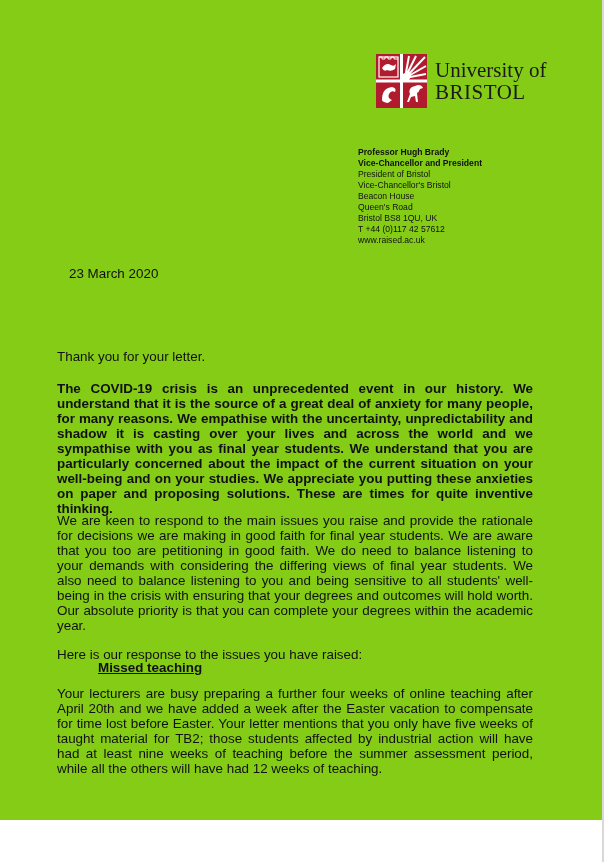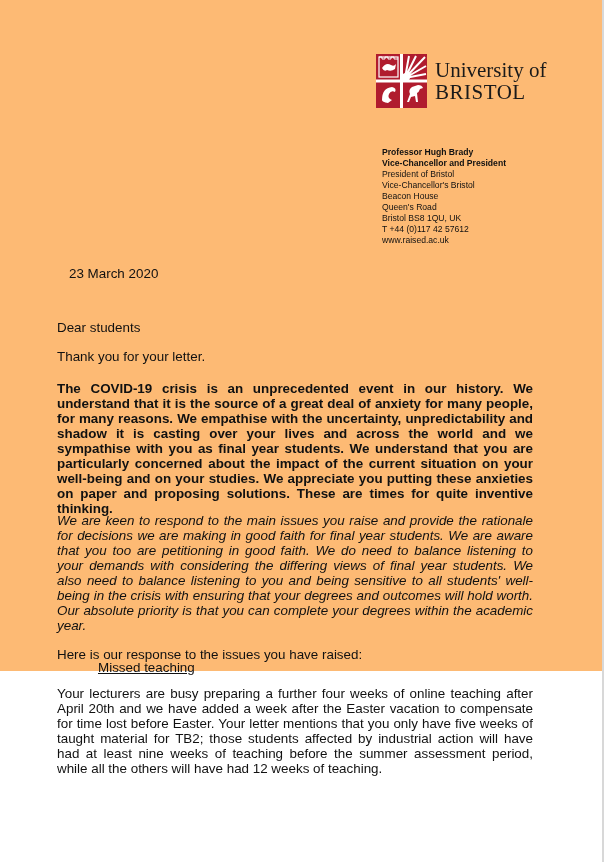--- a/index.html
+++ b/index.html
@@ -1,37 +1,37 @@
 <!DOCTYPE html>
 <html><head>
 <meta charset="utf-8">
 <style>
   html, body { margin: 0; padding: 0; background: #ffffff; }
   body { width: 604px; height: 862px; position: relative; overflow: hidden;
          font-family: "Liberation Sans", sans-serif; color: #111; }
-  .page { position: absolute; left: 0; top: 0; width: 604px; height: 671px; background: #fdba74; }
+  .page { position: absolute; left: 0; top: 0; width: 604px; height: 820px; background: #84cc16; }
   .right-edge { position: absolute; right: 0; top: 0; width: 2px; height: 862px; background: #d8d8d8; }
 
   .logo { position: absolute; left: 376px; top: 54px; display: flex; align-items: center; }
   .crest { width: 51px; height: 54px; }
   .logo-text { margin-left: 8px; color: #1a1a1a; font-family: "Liberation Serif", serif; line-height: 1; }
   .logo-line1 { font-size: 21px; letter-spacing: 0px; }
   .logo-line2 { font-size: 21px; letter-spacing: 0.5px; margin-top: 1px; }
 
-  .address { position: absolute; left: 382px; top: 147px; font-size: 8.6px; line-height: 11px; color: #111; }
+  .address { position: absolute; left: 358px; top: 147px; font-size: 8.6px; line-height: 11px; color: #111; }
   .address .bold { font-weight: bold; }
 
   .date { position: absolute; left: 69px; top: 266px; font-size: 13.4px; }
   .body-text { position: absolute; left: 57px; width: 476px; font-size: 13.4px; line-height: 15px; text-align: justify; }
   .salutation { top: 320px; }
   .thanks { top: 349px; }
   .p1 { top: 381px; font-weight: bold; }
-  .p2 { top: 513px; font-style: italic; }
+  .p2 { top: 513px; }
   .intro { top: 647px; }
-  .heading { top: 660px; font-weight: normal; text-decoration: underline; padding-left: 41px; }
+  .heading { top: 660px; font-weight: bold; text-decoration: underline; padding-left: 41px; }
   .p3 { top: 686px; }
 </style>
 </head>
 <body>
 
 <div class="page">
   <div class="right-edge"></div>
 
   <div class="logo">
     <svg class="crest" viewBox="0 0 51 54">
@@ -62,20 +62,19 @@
     <div>President of Bristol</div>
     <div>Vice-Chancellor's Bristol</div>
     <div>Beacon House</div>
     <div>Queen's Road</div>
     <div>Bristol BS8 1QU, UK</div>
     <div>T +44 (0)117 42 57612</div>
     <div>www.raised.ac.uk</div>
   </div>
 
   <div class="date">23 March 2020</div>
-  <div class="body-text salutation">Dear students</div>
   <div class="body-text thanks">Thank you for your letter.</div>
   <div class="body-text p1">The COVID-19 crisis is an unprecedented event in our history. We understand that it is the source of a great deal of anxiety for many people, for many reasons. We empathise with the uncertainty, unpredictability and shadow it is casting over your lives and across the world and we sympathise with you as final year students. We understand that you are particularly concerned about the impact of the current situation on your well-being and on your studies. We appreciate you putting these anxieties on paper and proposing solutions. These are times for quite inventive thinking.</div>
   <div class="body-text p2">We are keen to respond to the main issues you raise and provide the rationale for decisions we are making in good faith for final year students. We are aware that you too are petitioning in good faith. We do need to balance listening to your demands with considering the differing views of final year students. We also need to balance listening to you and being sensitive to all students' well-being in the crisis with ensuring that your degrees and outcomes will hold worth. Our absolute priority is that you can complete your degrees within the academic year.</div>
   <div class="body-text intro">Here is our response to the issues you have raised:</div>
   <div class="body-text heading">Missed teaching</div>
   <div class="body-text p3">Your lecturers are busy preparing a further four weeks of online teaching after April 20th and we have added a week after the Easter vacation to compensate for time lost before Easter.  Your letter mentions that you only have five weeks of taught material for TB2; those students affected by industrial action will have had at least nine weeks of teaching before the summer assessment period, while all the others will have had 12 weeks of teaching.</div>
 </div>
 
 </body></html>

